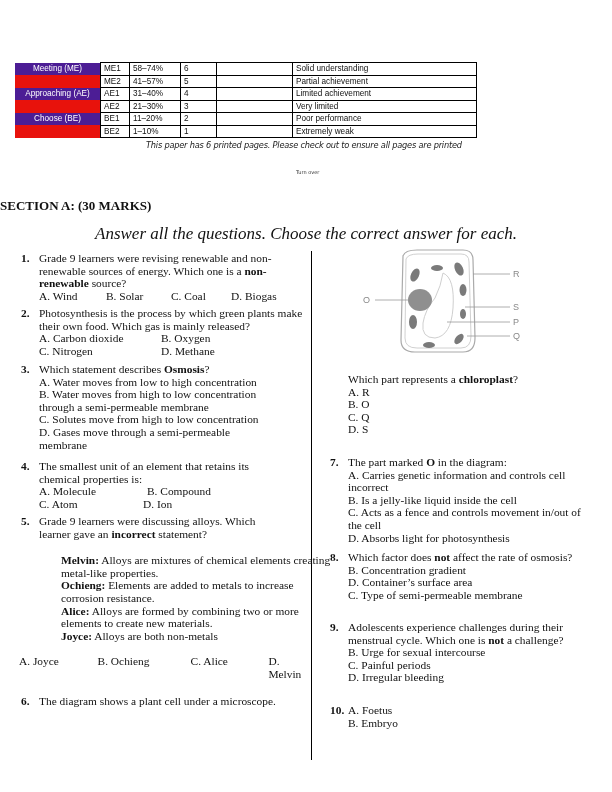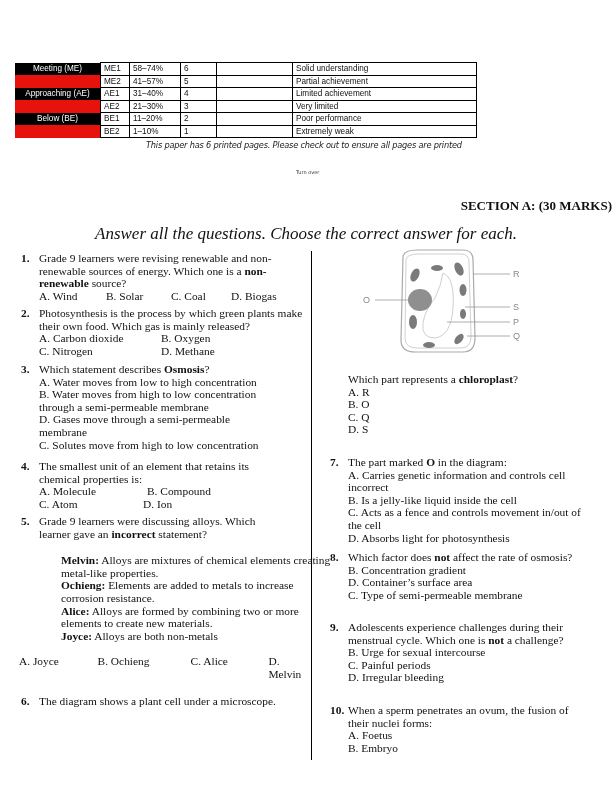--- a/index.html
+++ b/index.html
@@ -2,31 +2,31 @@
 <html><head>
 <meta charset="utf-8">
 <style>
   html, body { margin:0; padding:0; background:#ffffff; }
   body { width:612px; height:792px; position:relative; overflow:hidden; font-family:"Liberation Serif", serif; color:#111; }
   .abs { position:absolute; }
 
   
   table.rubric { position:absolute; left:15px; top:62px; border-collapse:collapse; font-family:"Liberation Sans", sans-serif; font-size:8.2px; }
   table.rubric td { border:1px solid #000; height:11.5px; padding:0 3px; line-height:11.5px; white-space:nowrap; }
-  table.rubric td.lvl { background:#000000; color:#ffffff; text-align:center; border:none; border-right:1px solid #000; width:79px; }
+  table.rubric td.lvl { background:#4c1d95; color:#ffffff; text-align:center; border:none; border-right:1px solid #000; width:79px; }
   table.rubric td.lvl.empty { background:#e8120c; }
   td.c-code { width:22px; }
   td.c-pct { width:44px; }
   td.c-pts { width:29px; }
   td.c-blank { width:69px; }
   td.c-desc { width:177px; }
 
   .note { left:146px; top:139px; font-family:"DejaVu Sans", sans-serif; font-size:9.4px; letter-spacing:-0.25px; color:#222; transform:scaleX(0.88); transform-origin:left; font-style:italic; }
   .turn { left:296px; top:169px; font-family:"DejaVu Sans", sans-serif; font-size:5px; color:#333; }
-  .section { left:0; width:612px; text-align:right; top:198px; font-size:13px; font-weight:bold; }
+  .section { left:0; width:612px; text-align:left; top:198px; font-size:13px; font-weight:bold; }
   .instr { left:0; width:612px; text-align:center; top:224px; font-size:17px; font-style:italic; }
 
   .divider { left:311px; top:251px; width:1px; height:509px; background:#000; }
 
   .col { font-size:11.4px; line-height:12.6px; }
   .q { position:absolute; }
   .qnum { position:absolute; left:0; font-weight:bold; }
   .qbody { margin-left:18px; }
   .opt { display:block; }
   .row2 { display:flex; }
@@ -66,21 +66,21 @@
   </tr>
   <tr>
     <td class="lvl empty"></td>
     <td class="c-code">AE2</td>
     <td class="c-pct">21–30%</td>
     <td class="c-pts">3</td>
     <td class="c-blank"></td>
     <td class="c-desc">Very limited</td>
   </tr>
   <tr>
-    <td class="lvl">Below (BE)</td>
+    <td class="lvl">Choose (BE)</td>
     <td class="c-code">BE1</td>
     <td class="c-pct">11–20%</td>
     <td class="c-pts">2</td>
     <td class="c-blank"></td>
     <td class="c-desc">Poor performance</td>
   </tr>
   <tr>
     <td class="lvl empty"></td>
     <td class="c-code">BE2</td>
     <td class="c-pct">1–10%</td>
@@ -128,22 +128,22 @@
       </div>
     </div>
   </div>
 
   <div class="q" style="left:21px; top:363px; width:283px;">
     <span class="qnum">3.</span>
     <div class="qbody">
       <span>Which statement describes </span><b>Osmosis</b><span>?</span>
       <span class="opt">A. Water moves from low to high concentration</span>
       <span class="opt" style="width:240px">B. Water moves from high to low concentration through a semi-permeable membrane</span>
+      <span class="opt">C. Solutes move from high to low concentration</span>
       <span class="opt" style="width:220px">D. Gases move through a semi-permeable membrane</span>
-      <span class="opt">C. Solutes move from high to low concentration</span>
     </div>
   </div>
 
   <div class="q" style="left:21px; top:460px; width:283px;">
     <span class="qnum">4.</span>
     <div class="qbody" style="width:250px">
       <span>The smallest unit of an element that retains its chemical properties is:</span>
       <div class="row2">
         <span style="width:108px">A. Molecule</span>
         <span>B. Compound</span>
@@ -252,18 +252,17 @@
       <span>Adolescents experience challenges during their menstrual cycle. Which one is </span><b>not</b><span> a challenge?</span>
       <span class="opt">B. Urge for sexual intercourse</span>
       <span class="opt">C. Painful periods</span>
       <span class="opt">D. Irregular bleeding</span>
     </div>
   </div>
 
   <div class="q" style="left:330px; top:704px; width:262px;">
     <span class="qnum">10.</span>
     <div class="qbody">
-      <span>When a sperm penetrates an ovum, the fusion of their nuclei forms:</span>
       <span class="opt">A. Foetus</span>
       <span class="opt">B. Embryo</span>
     </div>
   </div>
 </div>
 
 </body></html>

